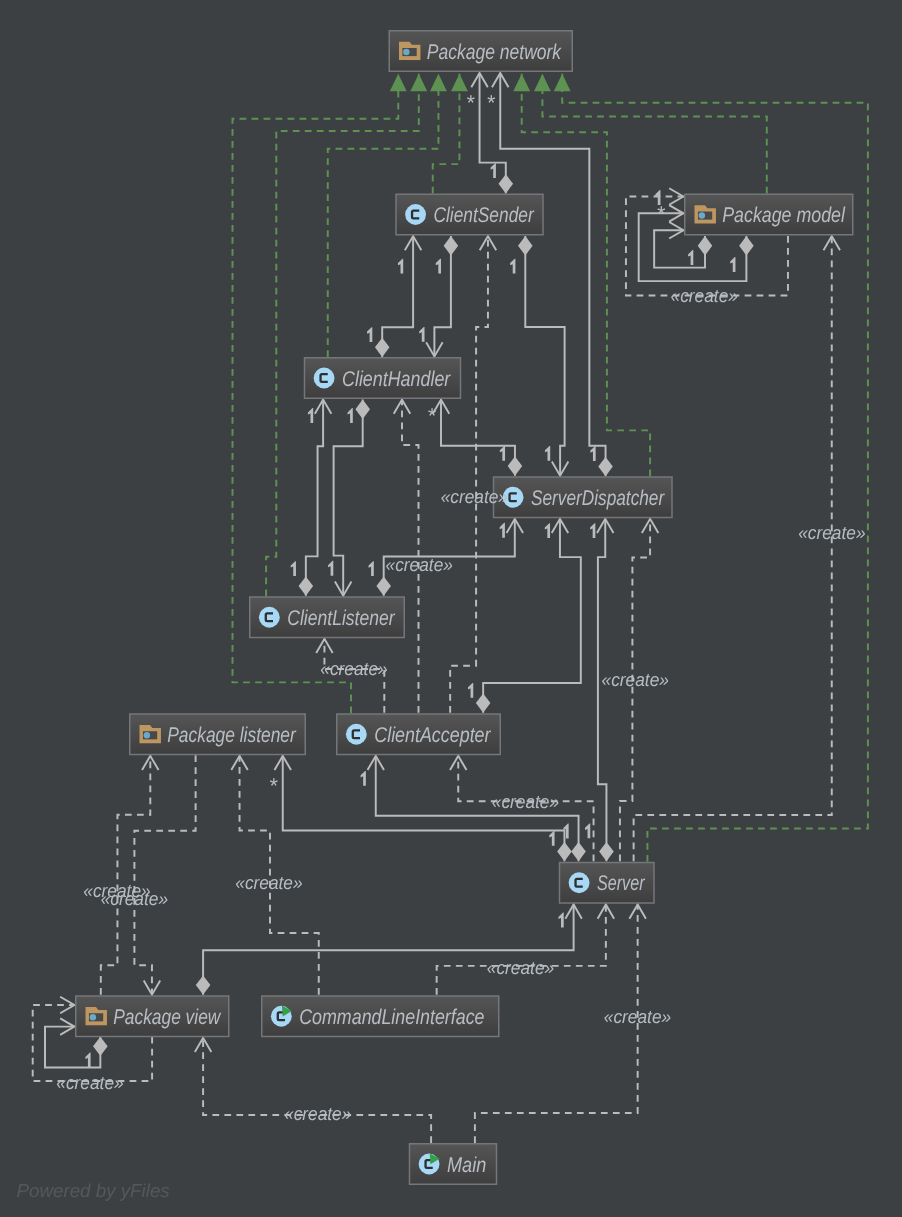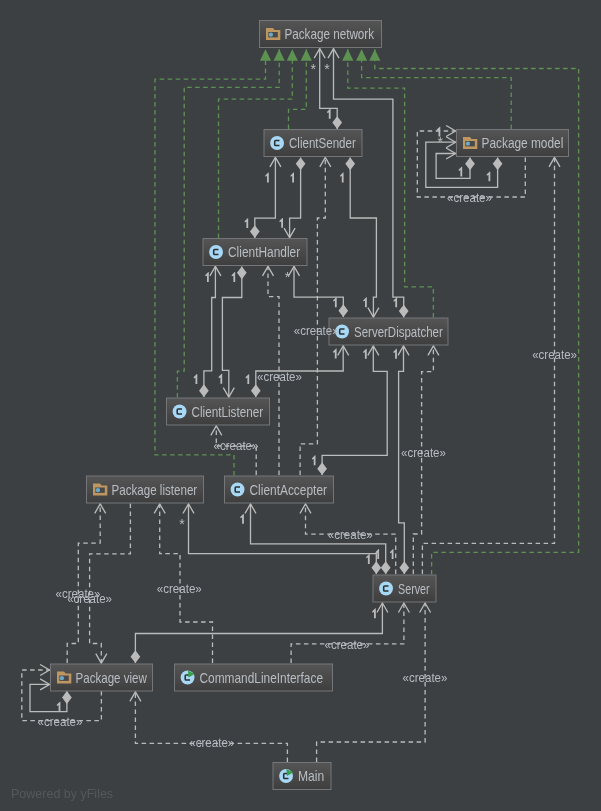--- a/index.html
+++ b/index.html
@@ -1,18 +1,18 @@
 <!DOCTYPE html>
 <html><head>
 <meta charset="utf-8">
 <title>UML package diagram</title>
 <style>
   html,body{margin:0;padding:0;background:#3c4043;}
   body{width:601px;height:811px;overflow:hidden;font-family:"Liberation Sans",sans-serif;}
-  #diagram{position:relative;width:601px;height:811px;}
+  #diagram{position:relative;width:601px;height:811px;font-style:italic;}
   svg{display:block;shape-rendering:geometricPrecision;}
   .node-rect{fill:url(#nodeGrad);stroke:#74767a;stroke-width:1;}
   .node-label{font-size:14.2px;fill:#b9bec4;}
   .edge-solid{fill:none;stroke:#bbbbbb;stroke-width:1.3;}
   .edge-dashed{fill:none;stroke:#bbbbbb;stroke-width:1.3;stroke-dasharray:4.5 3.5;}
   .edge-green{fill:none;stroke:#5e9252;stroke-width:1.3;stroke-dasharray:4.5 3.5;}
   .ahead{fill:none;stroke:#bbbbbb;stroke-width:1.3;}
   .diam{fill:#bbbbbb;stroke:none;}
   .tri{fill:#5e9252;}
   .mult{font-size:14.2px;fill:#bbbbbb;}

